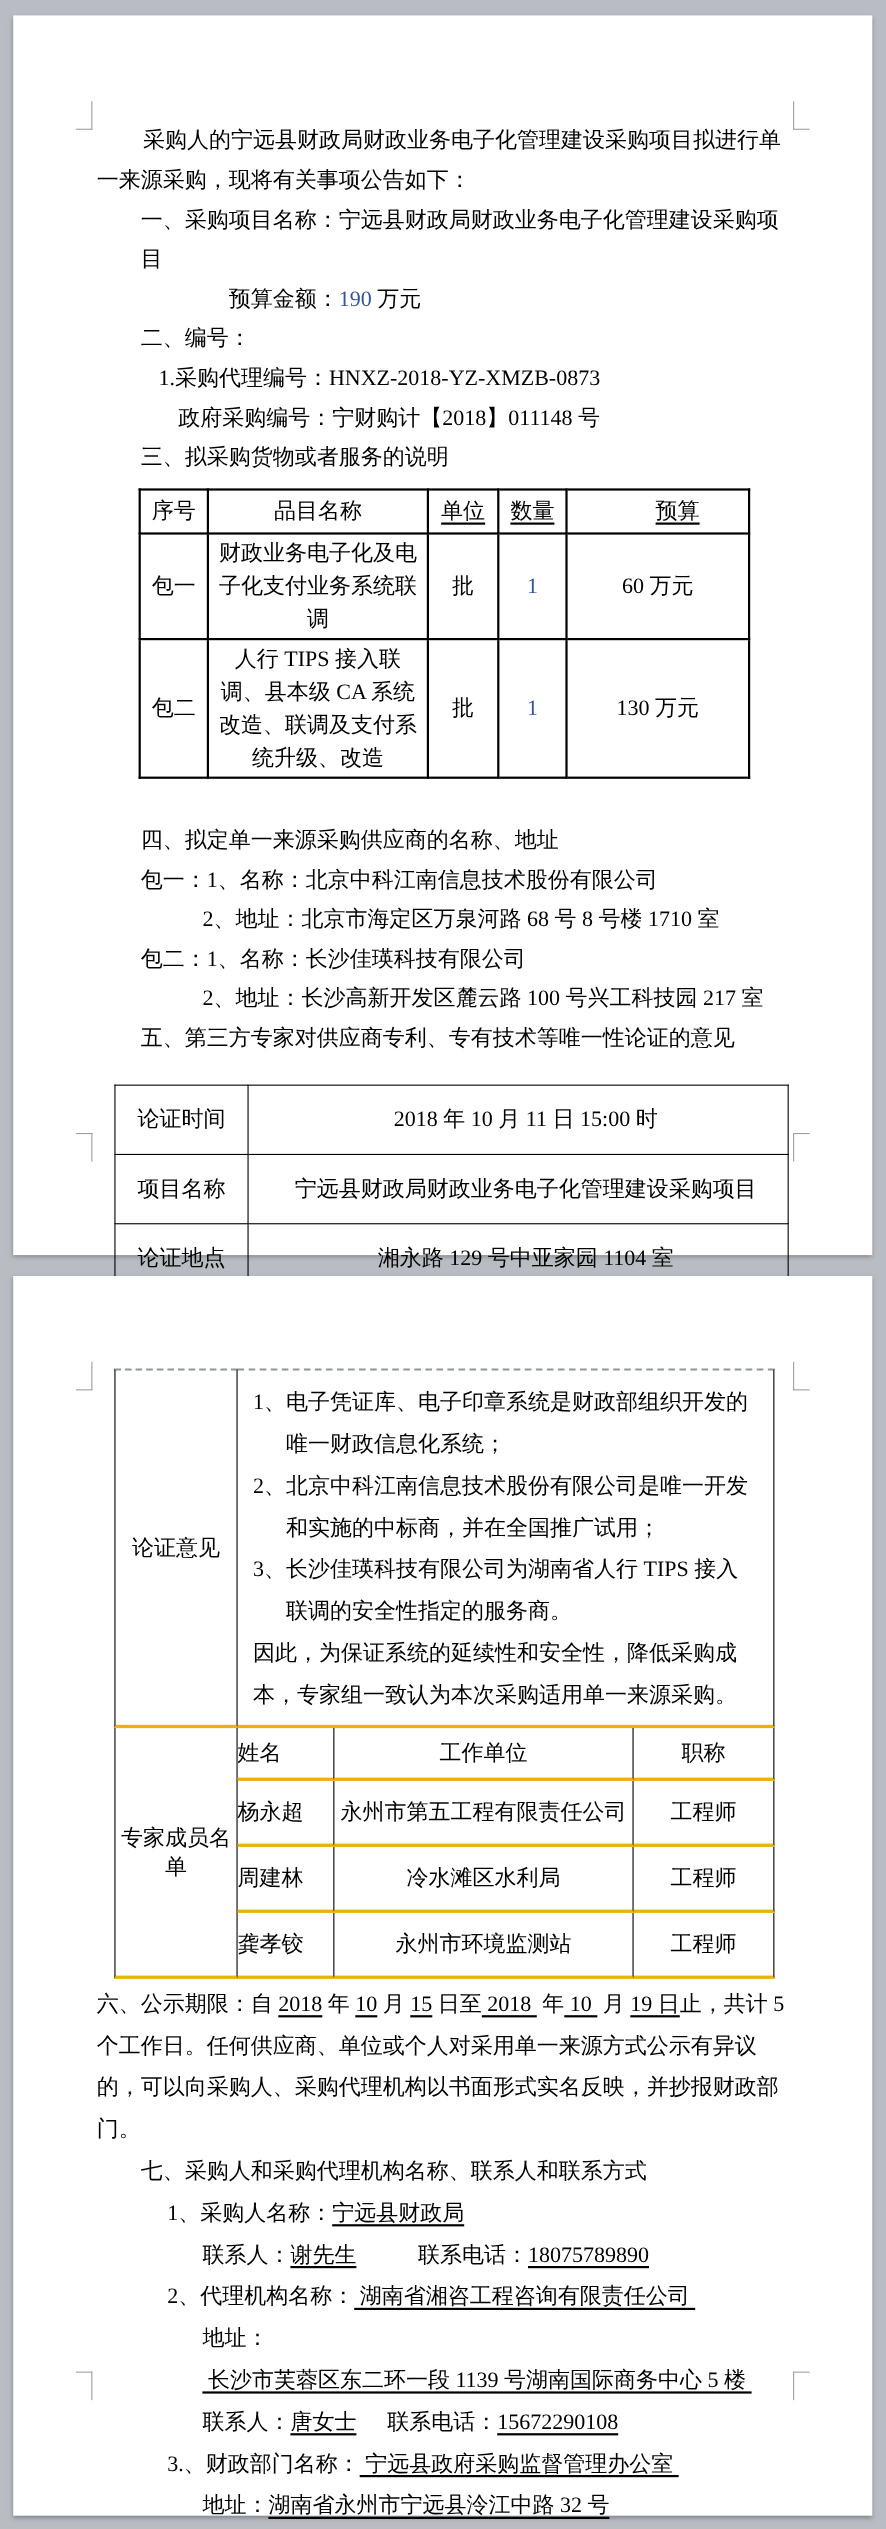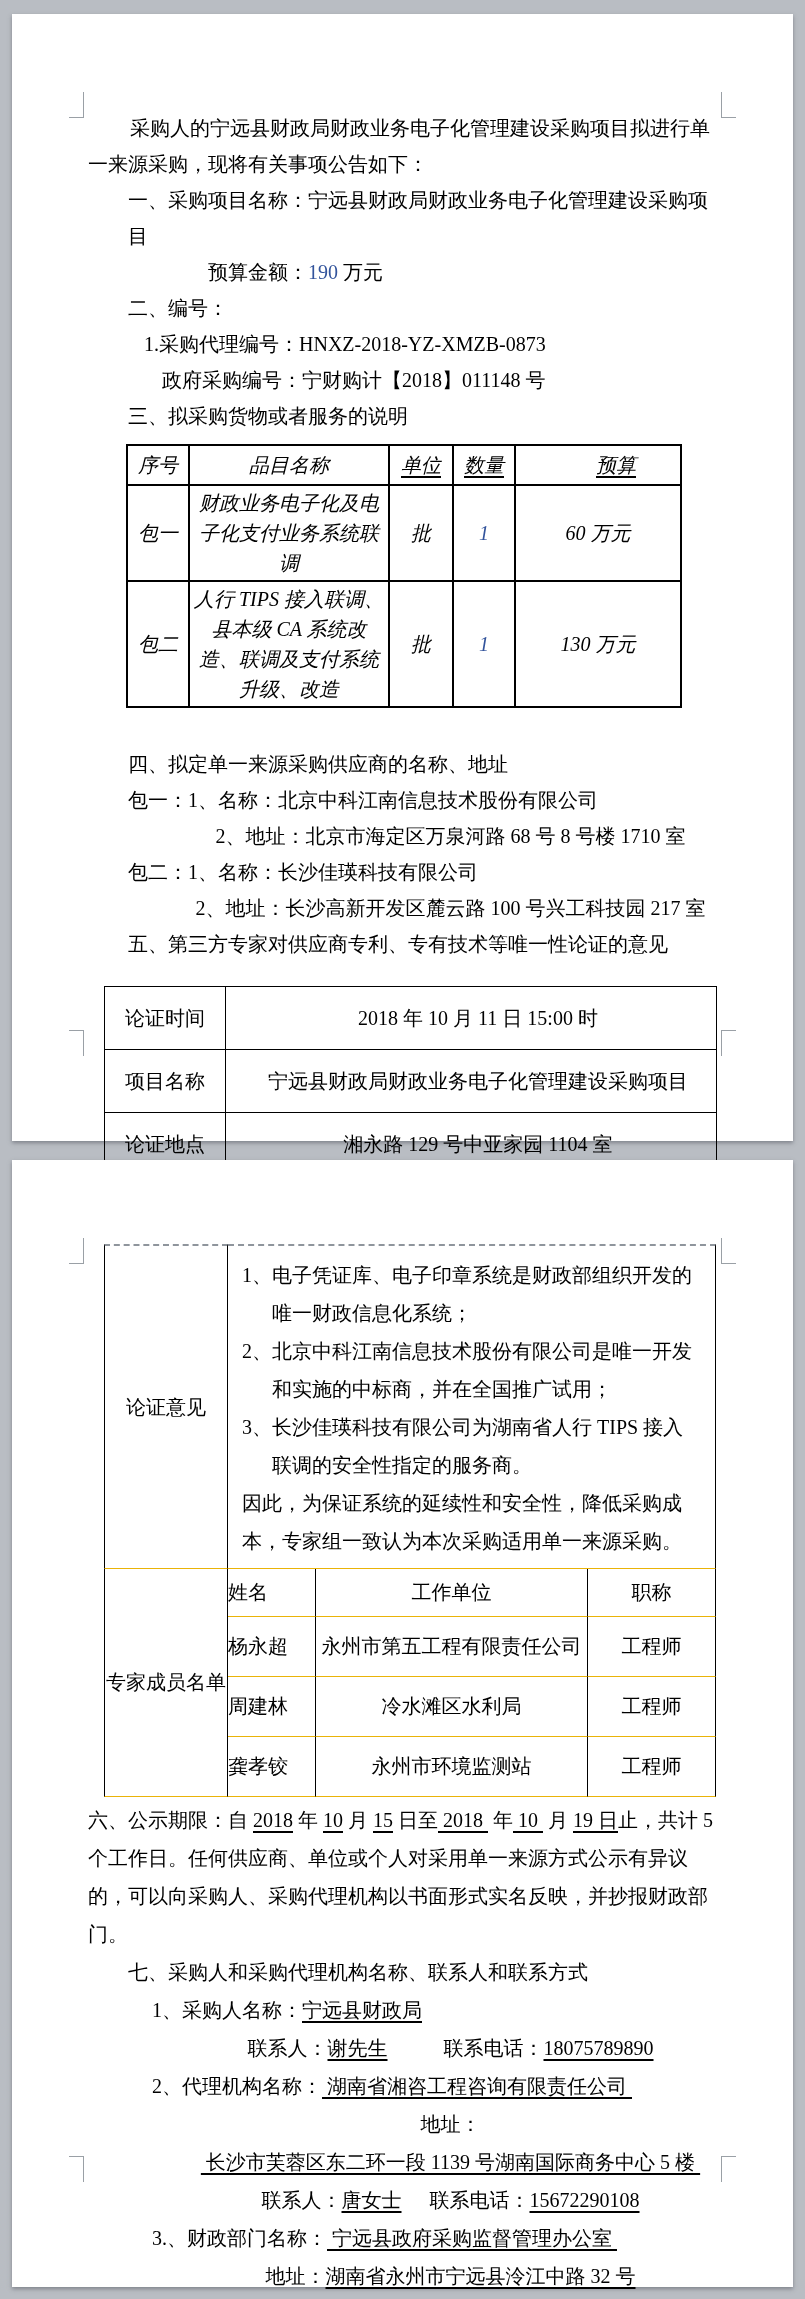--- a/index.html
+++ b/index.html
@@ -24,55 +24,55 @@
   .mark.bl { border-right:1px solid #9aa0a6; border-top:1px solid #9aa0a6; }
   .mark.br { border-left:1px solid #9aa0a6; border-top:1px solid #9aa0a6; }
   .mark.l { left:57px; } .mark.r { left:709px; }
   .mark.top { top:78px; } .mark.bot { top:1016px; }
 
   .t { font-size:20px; line-height:36px; white-space:normal; }
   .ind-a { padding-left:40px; }      
   .ind-b { padding-left:120px; }     
   .ind-c { padding-left:56px; }      
   .ind-d { padding-left:74px; }      
-  .ind-e { padding-left:96px;text-align:center; }      
+  .ind-e { padding-left:96px; }      
   .ind-f { padding-left:64px; }      
   .indent-first { text-indent:42px; }
   .num { color:#33549c; }
   .u { text-decoration:underline; text-underline-offset:4px; white-space:pre; }
   .gap { display:inline-block; } .gap-56 { width:56px; } .gap-28 { width:28px; } .gap-36 { width:36px; }
 
   
-  table.goods { border-collapse:collapse; margin:10px 0 16px 38px; table-layout:fixed;font-style:italic; }
+  table.goods { border-collapse:collapse; margin:10px 0 16px 38px; table-layout:fixed; }
   table.goods td, table.goods th {
     border:2px solid #000; font-weight:normal; font-size:20px;
     text-align:center; vertical-align:middle; line-height:30px; padding:2px 4px;
   }
   table.goods .c0{width:62px;} table.goods .c1{width:200px;} table.goods .c2{width:64px;}
   table.goods .c3{width:62px;} table.goods .c4{width:166px;padding-left:40px;}
   table.goods tr.h { height:40px; } table.goods tr.r1 { height:76px; } table.goods tr.r2 { height:106px; }
 
   
   table.review { border-collapse:collapse; margin:24px 0 0 16px; table-layout:fixed; }
   table.review td {
     border:1px solid #000; font-size:20px; vertical-align:middle; line-height:30px;
   }
   table.review tr { height:63px; }
   table.review .lab { width:124px; text-align:center;border-radius:17px; }
   table.review .val { width:504px; text-align:center; padding-left:14px; }
 
   
   table.opinion { border-spacing:0; margin:84px 0 0 16px; table-layout:fixed; }
   table.opinion td, table.opinion th {
-    border-right:1px solid #000; border-bottom:1px solid #eab308;
+    border-right:1px solid #000; border-bottom:3px solid #eab308;
     font-weight:normal; font-size:20px; vertical-align:middle; padding:0;
   }
   table.opinion .lft { border-left:1px solid #000; }
   table.opinion tr.first td { border-top:2px dashed #8f959c; }
-  table.opinion .lab { width:124px; text-align:center; }
+  table.opinion .lab { width:112px; text-align:center; }
   table.opinion .opn { width:488px; text-align:left; padding:10px 12px 8px 14px; line-height:38px; }
   .opn .item { padding-left:30px; text-indent:-30px; }
   table.opinion .en { width:88px; text-align:left; }
   table.opinion .eo { width:272px; text-align:center; }
   table.opinion .et { width:128px; text-align:center; }
   table.opinion tr.eh { height:48px; } table.opinion tr.er { height:60px; }
 
   .p2line { line-height:38px; }
 </style>
 </head>

